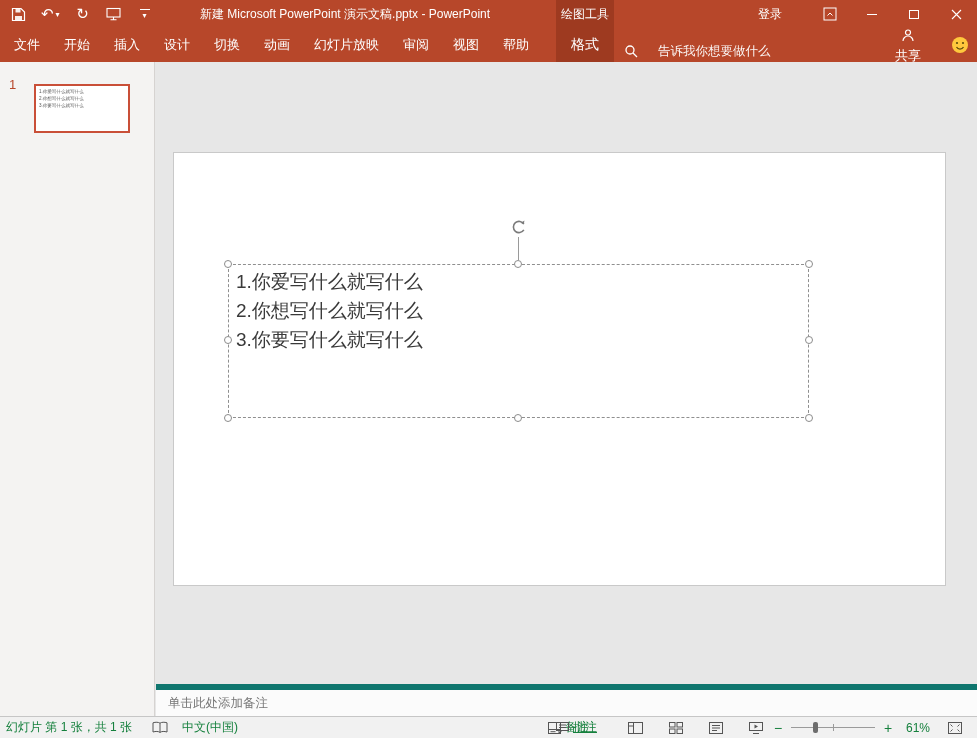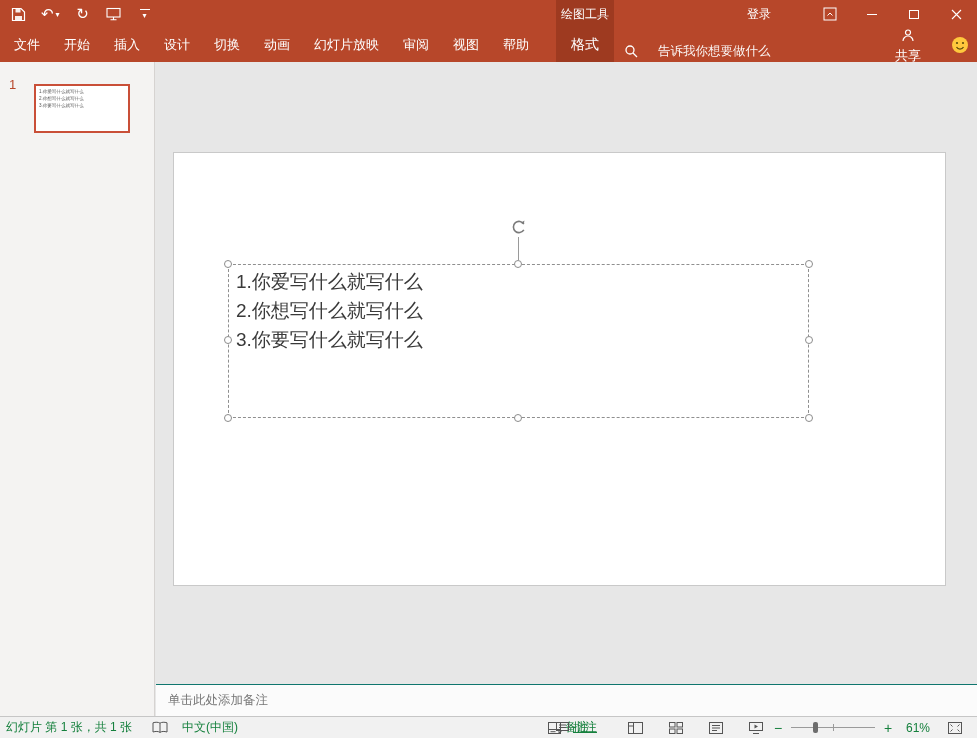--- a/index.html
+++ b/index.html
@@ -13,21 +13,21 @@
   .qat { position:absolute; left:10px; top:0; height:28px; display:flex; align-items:center; gap:15px; }
   .qbtn { display:flex; align-items:center; justify-content:center; height:24px; min-width:16px; cursor:default; }
   .glyph { font-family:"DejaVu Sans",sans-serif; font-size:15px; line-height:1; color:#fff; }
   .caret { font-size:8px; margin-left:2px; font-family:"DejaVu Sans",sans-serif; }
   .qat-custom { display:flex; flex-direction:column; align-items:center; }
   .qat-custom i { display:block; width:10px; border-top:1.5px solid #fff; margin-bottom:1px; }
   .qat-custom b { font-size:8px; font-weight:normal; font-family:"DejaVu Sans",sans-serif; }
   .title-text { position:absolute; left:200px; top:0; height:28px; max-width:350px; display:flex; align-items:center; font-size:12px; white-space:nowrap; overflow:hidden; }
   .ctx-group { position:absolute; left:556px; top:0; width:58px; height:28px; background:#9E3A20; display:flex; align-items:center; justify-content:center; font-size:12px; }
   .tb-right { position:absolute; right:0; top:0; height:28px; display:flex; align-items:center; }
-  .signin { font-size:12px; margin-right:38px; cursor:default; }
+  .signin { font-size:12px; margin-right:27px; cursor:default; }
   .winbtn { width:42px; height:28px; display:flex; align-items:center; justify-content:center; }
   .min-glyph { display:block; width:10px; border-top:1px solid #fff; }
   .max-glyph { display:block; width:10px; height:9px; border:1px solid #fff; }
 
   
   .tabsrow { position:absolute; left:0; top:28px; width:100%; height:34px; background:#B7472A; color:#fff; }
   .tabs { display:flex; height:34px; align-items:stretch; padding-left:2px; }
   .tab { display:flex; align-items:center; padding:0 12px; font-size:13px; cursor:default; white-space:nowrap; }
   .tab-format { position:absolute; left:556px; top:0; width:58px; height:34px; background:#9E3A20; display:flex; align-items:center; justify-content:center; font-size:14px; }
   .tellme { position:absolute; left:624px; top:16px; height:34px; display:flex; align-items:flex-start; gap:20px; }
@@ -48,21 +48,21 @@
   .textbox { position:absolute; left:54px; top:111px; width:581px; height:154px; border:1px dashed #8f8f8f; }
   .tb-text { padding:2px 0 0 7px; font-size:19px; line-height:29px; color:#3a3a3a; }
   .handle { position:absolute; width:8px; height:8px; border:1px solid #8c8c8c; background:#fff; border-radius:50%; }
   .h-tl { left:-5px; top:-5px; }   .h-tm { left:calc(50% - 5px); top:-5px; }   .h-tr { right:-5px; top:-5px; }
   .h-ml { left:-5px; top:calc(50% - 5px); }                                    .h-mr { right:-5px; top:calc(50% - 5px); }
   .h-bl { left:-5px; bottom:-5px; } .h-bm { left:calc(50% - 5px); bottom:-5px; } .h-br { right:-5px; bottom:-5px; }
   .rot-line { position:absolute; left:calc(50% - .5px); top:-28px; width:1px; height:23px; background:#9a9a9a; }
   .rot { position:absolute; left:calc(50% - 9px); top:-47px; width:18px; height:18px; }
 
   
-  .notes { position:absolute; left:156px; top:684px; width:821px; height:32px; background:#FBFBFB; border-top:1px solid #0f766e; display:flex; align-items:center; padding-left:12px; font-size:12.5px; color:#767676; }
+  .notes { position:absolute; left:156px; top:684px; width:821px; height:32px; background:#FBFBFB; border-top:6px solid #0f766e; display:flex; align-items:center; padding-left:12px; font-size:12.5px; color:#767676; }
 
   
   .statusbar { position:absolute; left:0; top:716px; width:100%; height:22px; background:#F1F1F1; border-top:1px solid #C6C6C6; font-size:12px; color:#15803d; }
   .sb-item { position:absolute; top:0; height:21px; display:flex; align-items:center; gap:4px; white-space:nowrap; }
   .sb-counter { left:6px; }
   .sb-spell { left:152px; }
   .sb-lang { left:182px; }
   .sb-notes { left:505px;padding-left:43px; }
   .sb-comments { left:556px;text-decoration:underline; }
   .sb-views { position:absolute; left:626px; top:0; height:21px; display:flex; align-items:center; gap:22px; }
@@ -106,20 +106,21 @@
             </svg>
           </span>
       </div>
       <div class="qbtn">
         <span class="qat-custom">
             <i></i>
             <b>▾</b>
           </span>
       </div>
     </div>
+    <div class="title-text">新建 Microsoft PowerPoint 演示文稿.pptx - PowerPoint</div>
     <div class="ctx-group">绘图工具</div>
     <div class="tb-right">
       <div class="signin">登录</div>
       <div class="winbtn">
         <span>
             <svg width="14" height="14" viewBox="0 0 14 14">
               <rect x="1" y="1" width="12" height="12" fill="none" stroke="#fff"></rect>
               <path d="M4.5 8.5 L7 6 L9.5 8.5" fill="none" stroke="#fff"></path>
             </svg>
           </span>

